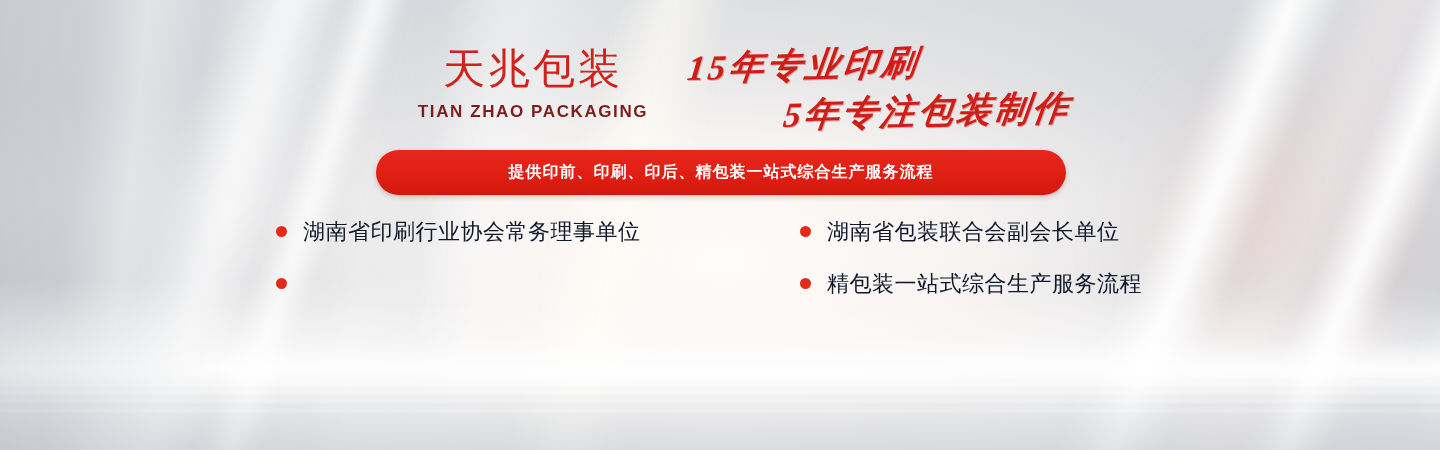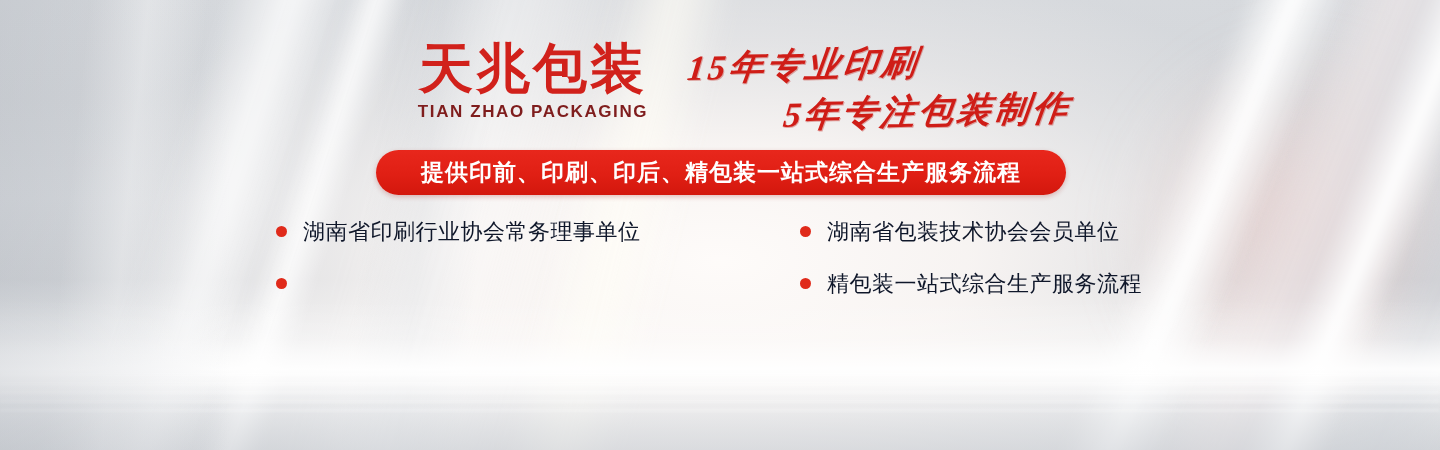--- a/index.html
+++ b/index.html
@@ -209,22 +209,22 @@
   
   .logo {
     position: absolute;
     left: 398px;
     top: 36px;
     width: 270px;
     text-align: center;
   }
   .logo-cn {
     font-family: "Liberation Serif", "DejaVu Serif", serif;
-    font-weight: bold;
-    font-size: 54px;
+    font-weight: normal;
+    font-size: 42px;
     line-height: 66px;
     color: #d1211b;
     letter-spacing: 3px;
     white-space: nowrap;
   }
   .logo-en {
     margin-top: 0;
     font-family: "Liberation Sans", sans-serif;
     font-weight: bold;
     font-size: 17px;
@@ -274,21 +274,21 @@
     height: 45px;
     border-radius: 23px;
     background: linear-gradient(180deg, #e8271c 0%, #e01f14 55%, #d3170d 100%);
     box-shadow: 0 2px 5px rgba(160,20,14,0.25);
     display: flex;
     align-items: center;
     justify-content: center;
   }
   .pill-text {
     font-family: Liberation Serif, serif;
-    font-size: 23px;
+    font-size: 16px;
     font-weight: bold;
     color: #ffffff;
     letter-spacing: 1px;
     white-space: nowrap;
   }
 
   
   .creds {
     position: absolute;
     left: 276px;
@@ -377,21 +377,21 @@
           <div class="cred-item">
             <span class="cred-bullet"></span>
             <div class="cred-lines">
             </div>
           </div>
         </div>
       <div class="cred-col cred-col-right">
           <div class="cred-item">
             <span class="cred-bullet"></span>
             <div class="cred-lines">
-              <div class="cred-line">湖南省包装技术协会会员单位</div>
+              <div class="cred-line">湖南省包装联合会副会长单位</div>
             </div>
           </div>
           <div class="cred-item">
             <span class="cred-bullet"></span>
             <div class="cred-lines">
               <div class="cred-line">精包装一站式综合生产服务流程</div>
             </div>
           </div>
         </div>
     </div>

